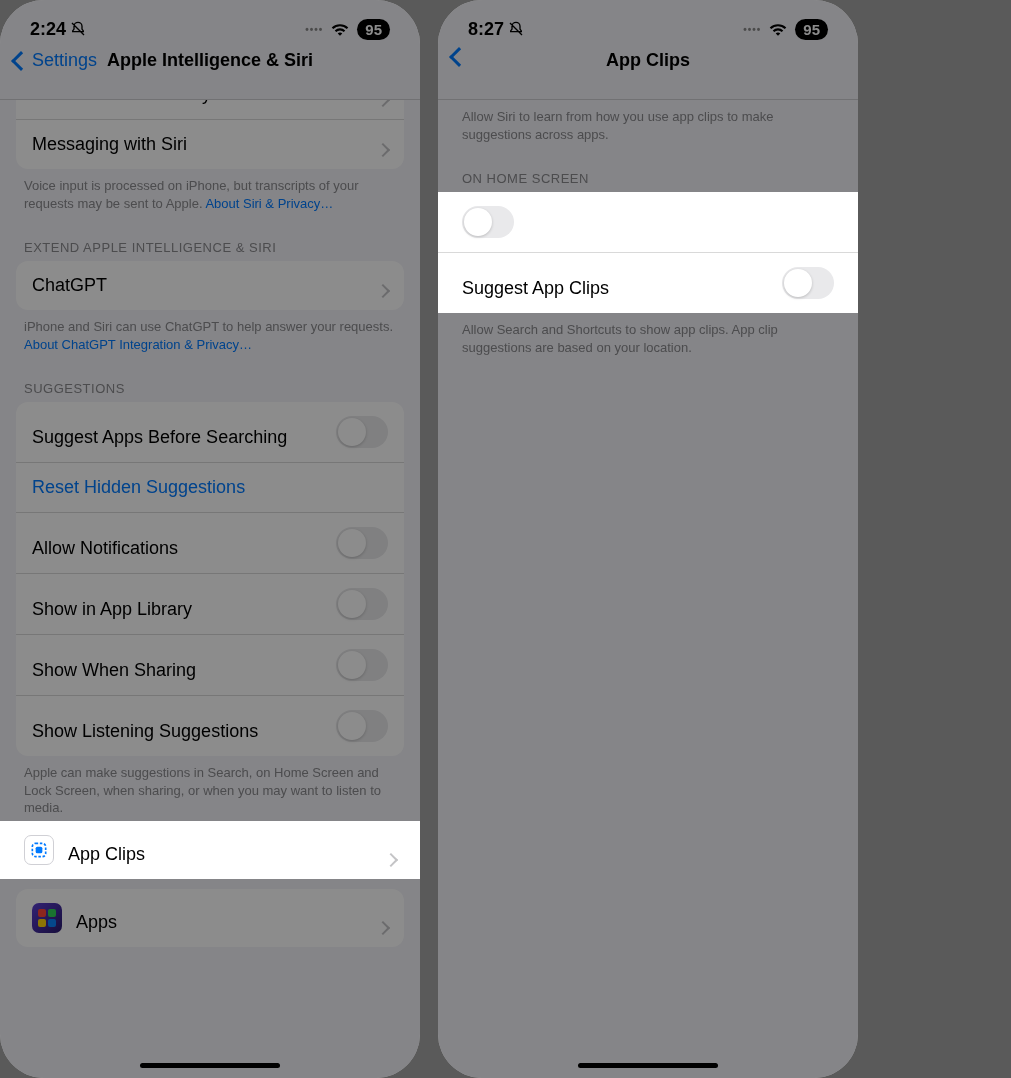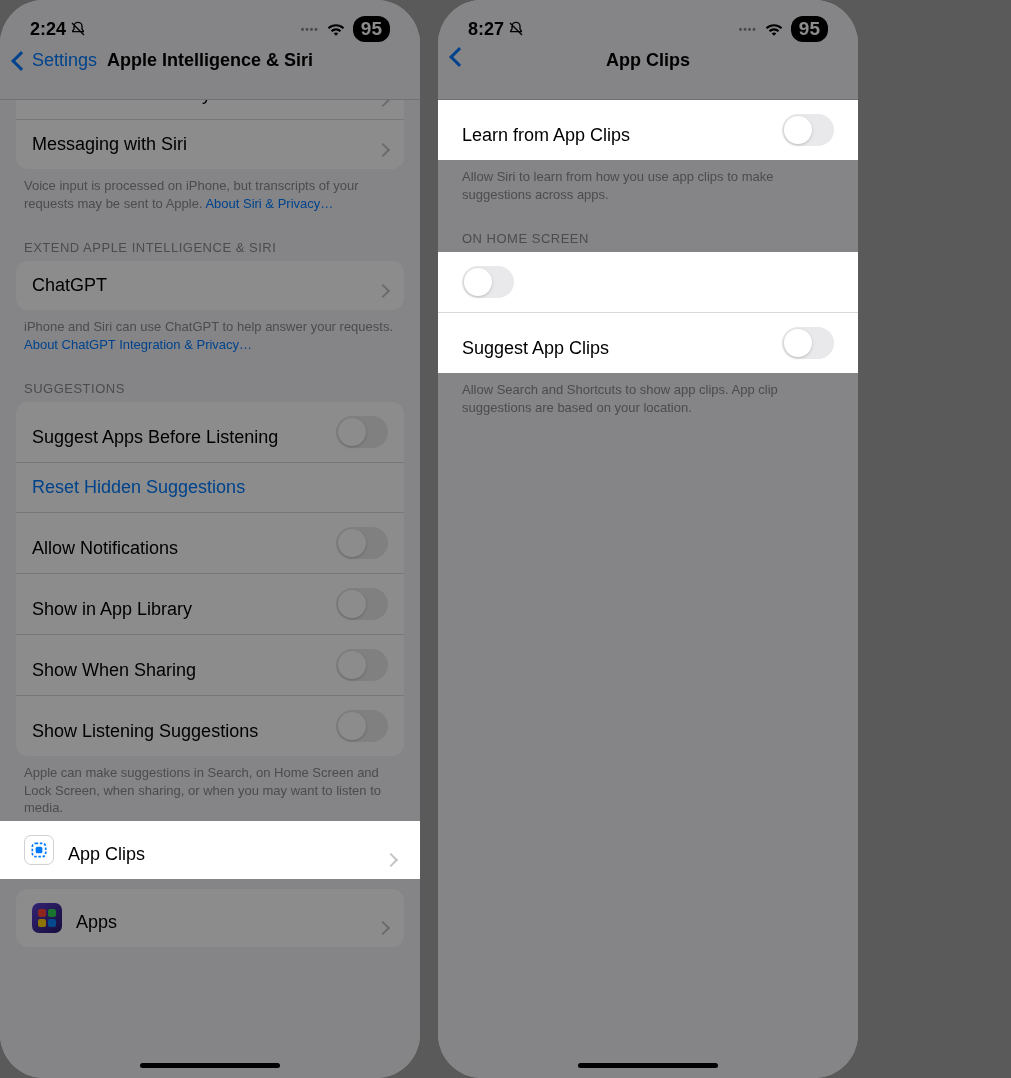--- a/index.html
+++ b/index.html
@@ -29,21 +29,21 @@
     display:flex;
     align-items:center;
     justify-content:space-between;
     padding: 8px 30px 0 30px;
     font-weight:600;
     font-size:18px;
   }
   .status-right { display:flex; align-items:center; gap:8px; }
   .dots { letter-spacing:1px; color:#888; font-size:10px; }
   .battery-pill {
-    background:#000; color:#fff; border-radius:12px; padding:2px 8px; font-size:19px; font-weight:700;
+    background:#000; color:#fff; border-radius:12px; padding:2px 8px; font-size:15px; font-weight:700;
   }
   .nav-bar {
     height:50px;
     display:flex;
     align-items:flex-start;
     justify-content:center;
     position:relative;
     border-bottom:0.5px solid rgba(0,0,0,0.15);
   }
   .nav-back {
@@ -182,21 +182,21 @@
           <span class="chevron"></span>
         </div>
       </div>
       <div class="footer-text">
         <span>iPhone and Siri can use ChatGPT to help answer your requests. </span><span class="link">About ChatGPT Integration &amp; Privacy…</span>
       </div>
 
       <div class="section-header">SUGGESTIONS</div>
       <div class="group">
         <div class="row">
-          <span class="row-label">Suggest Apps Before Listening</span>
+          <span class="row-label">Suggest Apps Before Searching</span>
           <span class="toggle"></span>
         </div>
         <div class="row blue">
           <span class="row-label">Reset Hidden Suggestions</span>
         </div>
         <div class="row">
           <span class="row-label">Allow Notifications</span>
           <span class="toggle"></span>
         </div>
         <div class="row">
@@ -273,34 +273,27 @@
   <div class="nav-bar">
     <div class="nav-back">
       <span class="chev-back"></span>
     </div>
     <div class="nav-title">App Clips</div>
   </div>
 
   <div class="content">
     <div class="scroll">
 
+      <div class="footer-text">Allow Siri to learn from how you use app clips to make suggestions across apps.</div>
+
+      <div class="section-header">ON HOME SCREEN</div>
+
       <div class="group edge bright">
         <div class="bright-bg"></div>
         <div class="row">
-          <span class="row-label">Learn from App Clips</span>
-          <span class="toggle"></span>
-        </div>
-      </div>
-      <div class="footer-text">Allow Siri to learn from how you use app clips to make suggestions across apps.</div>
-
-      <div class="section-header">ON HOME SCREEN</div>
-
-      <div class="group edge bright">
-        <div class="bright-bg"></div>
-        <div class="row">
           <span class="toggle"></span>
         </div>
         <div class="row">
           <span class="row-label">Suggest App Clips</span>
           <span class="toggle"></span>
         </div>
       </div>
       <div class="footer-text">Allow Search and Shortcuts to show app clips. App clip suggestions are based on your location.</div>
     </div>
   </div>

